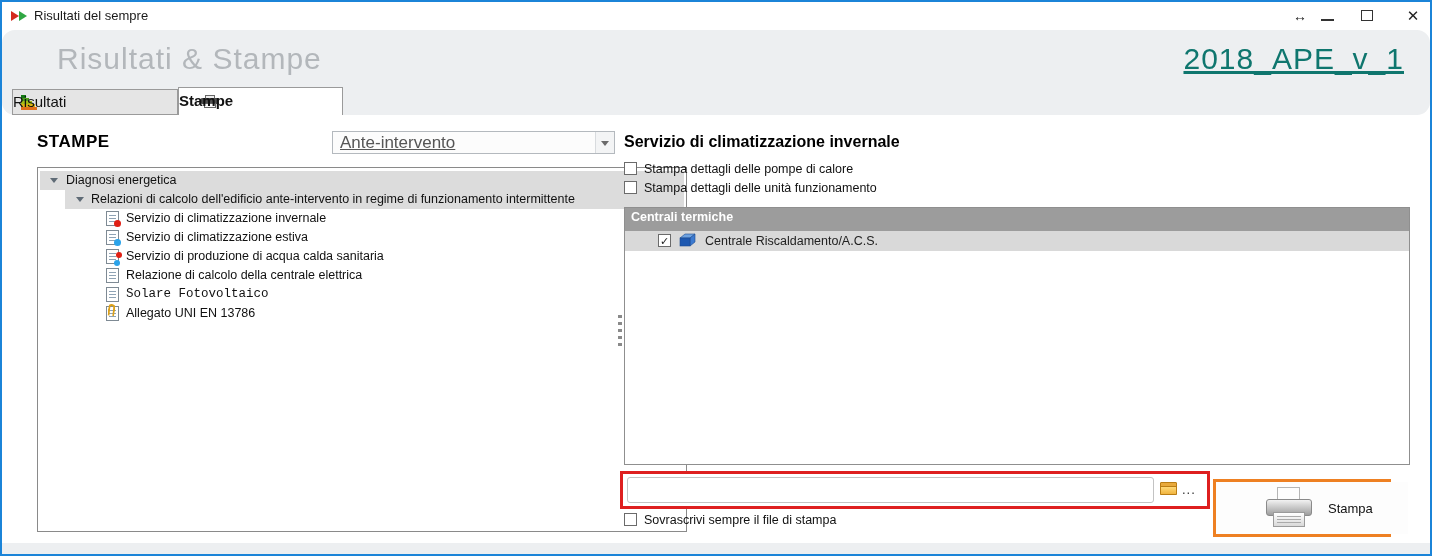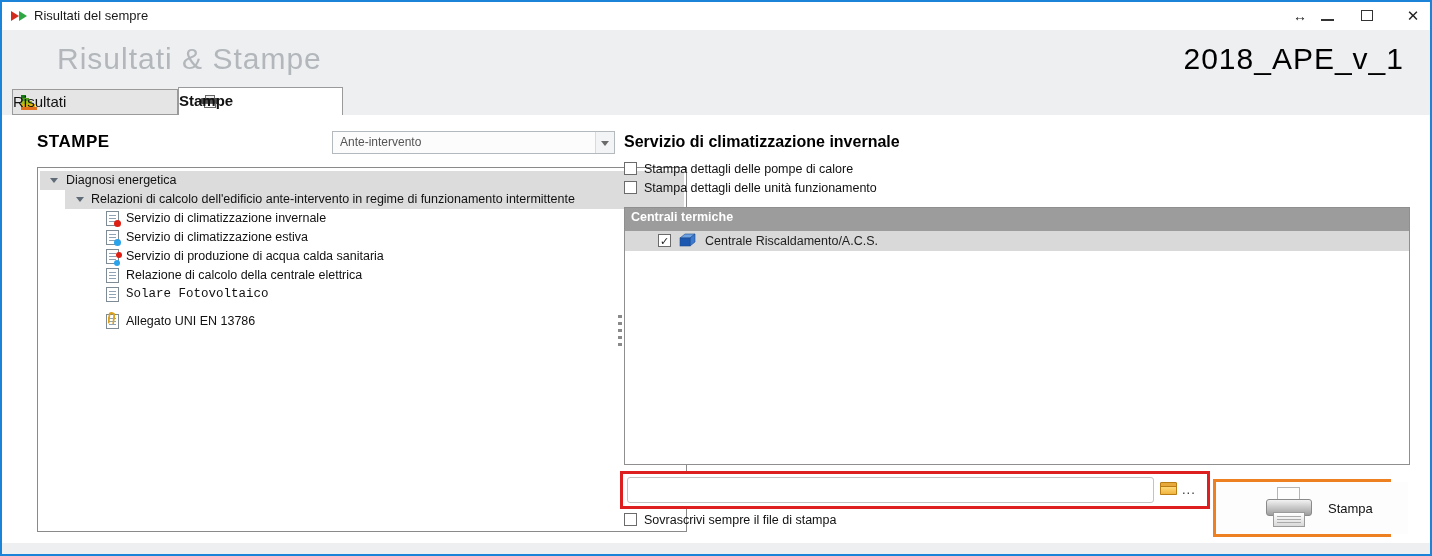--- a/index.html
+++ b/index.html
@@ -20,23 +20,23 @@
   .titlebar-text { position:absolute; left:32px; top:0; line-height:28px; font-size:13px; color:#1a1a1a; }
   .winctl { position:absolute; top:0; height:28px; width:30px; text-align:center; line-height:28px; color:#222; cursor:default; }
   .ctl-resize   { left:1283px; font-size:14px; font-weight:bold; }
   .ctl-minimize { left:1310px; }
   .ctl-minimize .bar { display:inline-block; width:13px; height:2px; background:#333; vertical-align:middle; margin-top:6px; }
   .ctl-maximize { left:1350px; }
   .ctl-maximize .box { display:inline-block; width:12px; height:11px; border:1.5px solid #333; vertical-align:middle; margin-top:-2px; }
   .ctl-close    { left:1396px; font-size:15px; }
 
   
-  .header { position:absolute; left:0; top:28px; right:0; height:85px; background:#edeff1; }
+  .header { position:absolute; left:0; top:28px; right:0; height:85px; background:#edeff1;border-radius:13px; }
   .header-title { position:absolute; left:55px; top:12px; font-size:30px; color:#b3b7bb; letter-spacing:1px; }
-  .header-project { position:absolute; right:26px; top:12px; font-size:30px; color:#000000; letter-spacing:1px; }
+  .header-project { position:absolute; right:26px; top:12px; font-size:30px; color:#0f766e; letter-spacing:1px;text-decoration:underline; }
 
   
   .tab { position:absolute; bottom:0; border:1px solid #9a9a9a; }
   .tab-risultati { left:10px; width:166px; height:26px; background:#e5e5e5; }
   .tab-stampe { left:176px; width:165px; height:28px; background:#fff; border-bottom:none; z-index:3; }
   .tab-label { position:absolute; left:0; right:0; top:0; bottom:0; text-align:left; font-size:15px; color:#111; }
   .tab-risultati .tab-label { line-height:24px; }
   .tab-stampe .tab-label { line-height:26px; font-weight:bold; }
   .energy-icon { position:absolute; left:8px; top:5px; width:17px; height:15px; }
   .energy-icon i { display:block; height:3px; }
@@ -49,21 +49,21 @@
   .printer-sm .p1 { position:absolute; left:4px; top:0; width:10px; height:4px; background:#eee; border:1px solid #666; }
   .printer-sm .p2 { position:absolute; left:0; top:3px; width:18px; height:6px; background:#4f4f4f; border-radius:1px; }
   .printer-sm .p3 { position:absolute; left:3px; top:8px; width:12px; height:5px; background:#fafafa; border:1px solid #666; }
 
   
   .footer-strip { position:absolute; left:0; right:0; bottom:0; height:11px; background:#edeff1; }
 
   
   .stampe-label { position:absolute; left:35px; top:130px; font-size:17px; font-weight:bold; color:#000; letter-spacing:0.5px; }
   .dropdown { position:absolute; left:330px; top:129px; width:283px; height:23px; background:#fcfcfc; border:1px solid #b4b9be; }
-  .dropdown-value { position:absolute; left:7px; top:0; line-height:21px; font-size:12px; color:#555; }
+  .dropdown-value { position:absolute; left:7px; top:0; line-height:21px; font-size:17px; color:#555;text-decoration:underline; }
   .dropdown-arrow-box { position:absolute; right:0; top:0; bottom:0; width:19px; border-left:1px solid #d8dbde; background:#f3f4f5; }
   .caret-down { position:absolute; left:5px; top:9px; width:0; height:0; border-left:4px solid transparent; border-right:4px solid transparent; border-top:5px solid #6a6a6a; }
 
   .tree-panel { position:absolute; left:35px; top:165px; width:650px; height:365px; border:1px solid #8a8a8a; background:#fff; }
   .tree-row { position:absolute; height:19px; font-size:12.5px; color:#111; }
   .tree-row .row-bg { position:absolute; top:0; bottom:0; background:#dcdcdc; }
   .tree-caret { position:absolute; top:7px; width:0; height:0; border-left:4px solid transparent; border-right:4px solid transparent; border-top:5px solid #5f6b76; }
   .tree-text { position:absolute; top:0; line-height:19px; white-space:nowrap; }
 
   .doc-icon { position:absolute; top:2px; width:13px; height:15px; border:1px solid #7e8a94; background:#fff; }
@@ -202,21 +202,21 @@
           <span class="lines"></span>
         </span>
       <span class="tree-text" style="left:88px;">Relazione di calcolo della centrale elettrica</span>
     </div>
     <div class="tree-row" style="left:0; right:0; top:117px;font-family:Liberation Mono, monospace;">
       <span class="doc-icon" style="left:68px;">
           <span class="lines"></span>
         </span>
       <span class="tree-text" style="left:88px;">Solare Fotovoltaico</span>
     </div>
-    <div class="tree-row" style="left:0; right:8px; top:136px;margin-top:8px;">
+    <div class="tree-row" style="left:0; right:8px; top:136px;">
       <span class="doc-icon" style="left:68px;">
           <span class="lines"></span>
           <span class="clip"></span>
         </span>
       <span class="tree-text" style="left:88px;">Allegato UNI EN 13786</span>
     </div>
   </div>
 
   <div class="splitter-dots">
       <i></i>

